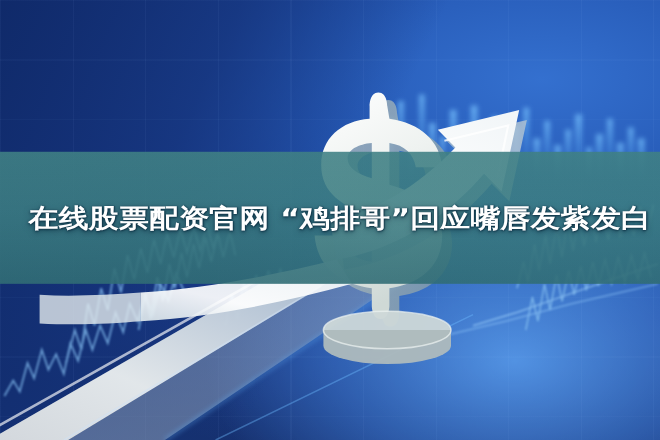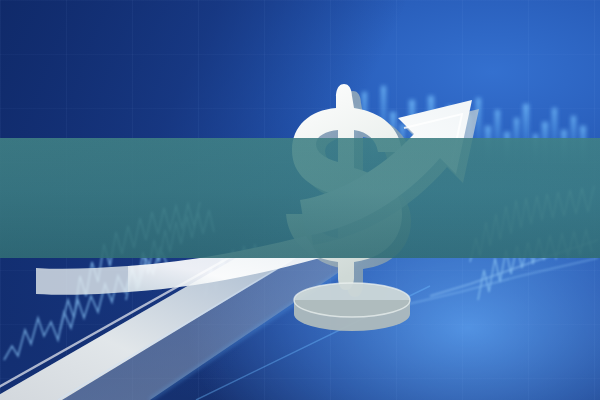--- a/index.html
+++ b/index.html
@@ -307,15 +307,18 @@
 
       <path d="M404,128 L462,114 L452,162" fill="none" stroke="#ffffff" stroke-width="2" opacity=".8"></path>
     </g>
 
     <rect x="0" y="0" width="600" height="400" fill="none"></rect>
   </svg>
 
   <div class="caption-band"></div>
 
   <div class="headline">
+    <div class="headline-line headline-line-1">
+      <span class="fit" style="transform: scaleX(1.1551);">在线股票配资官网 “鸡排哥”回应嘴唇发紫发白</span>
+    </div>
   </div>
 
 </div>
 
 </body></html>

